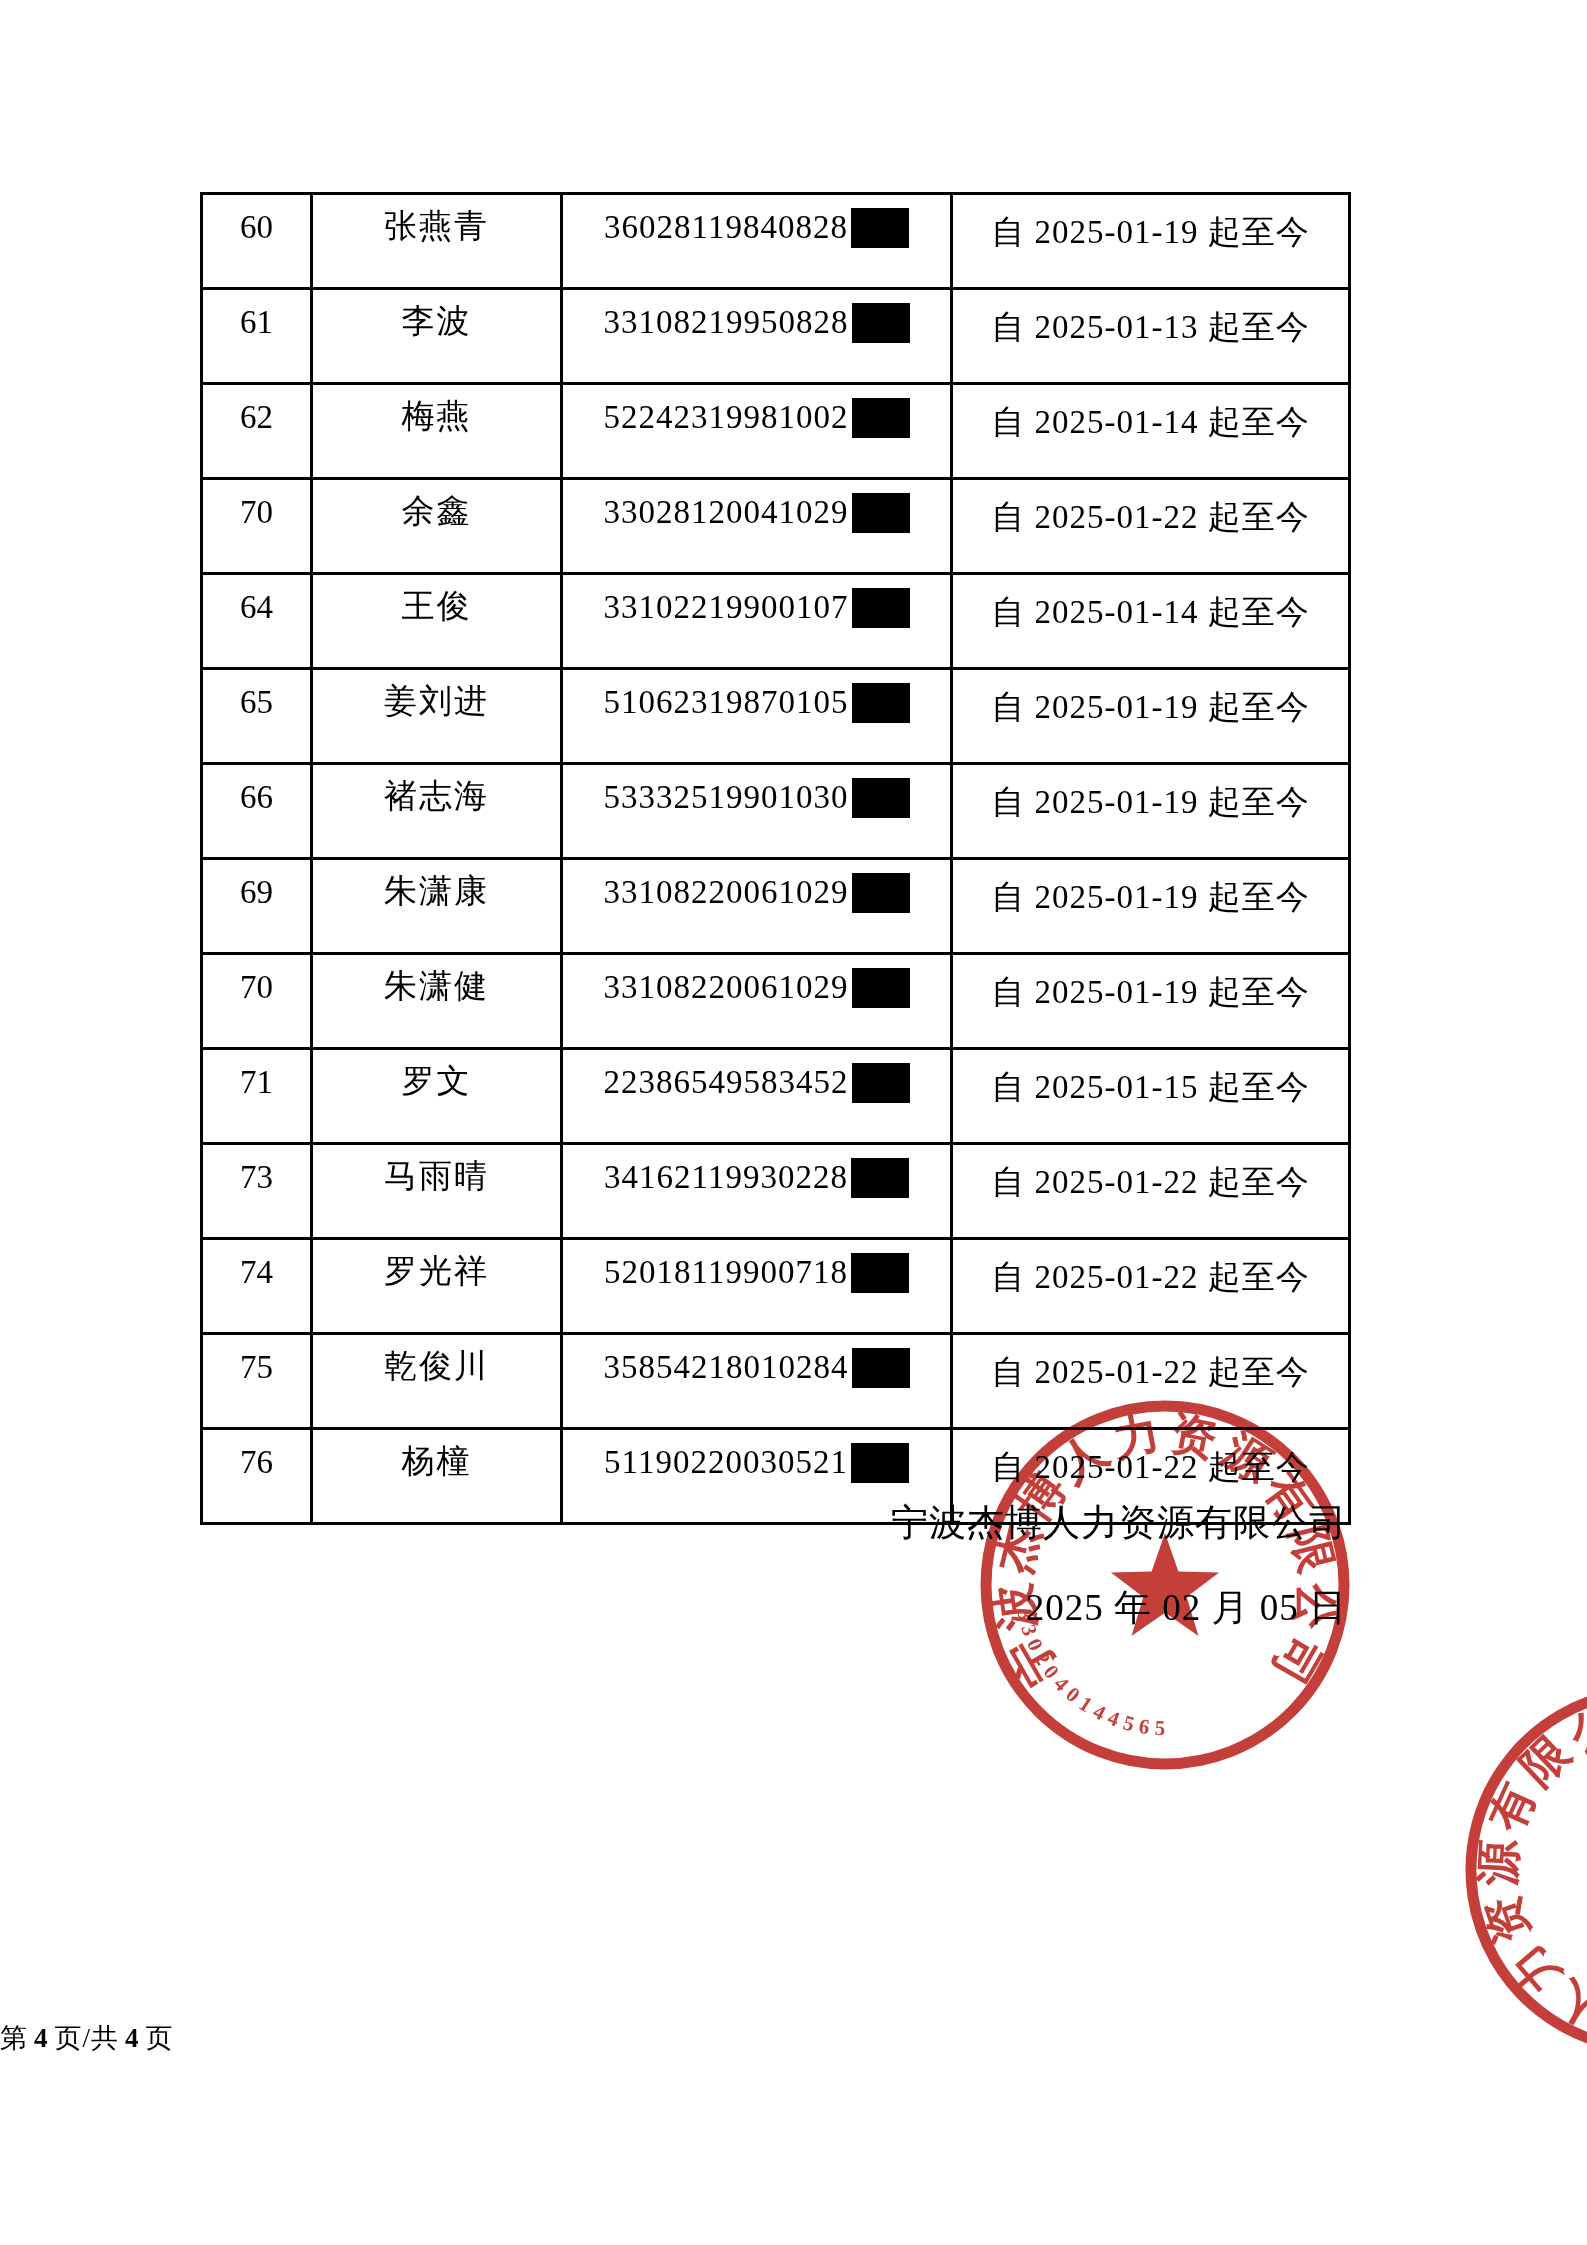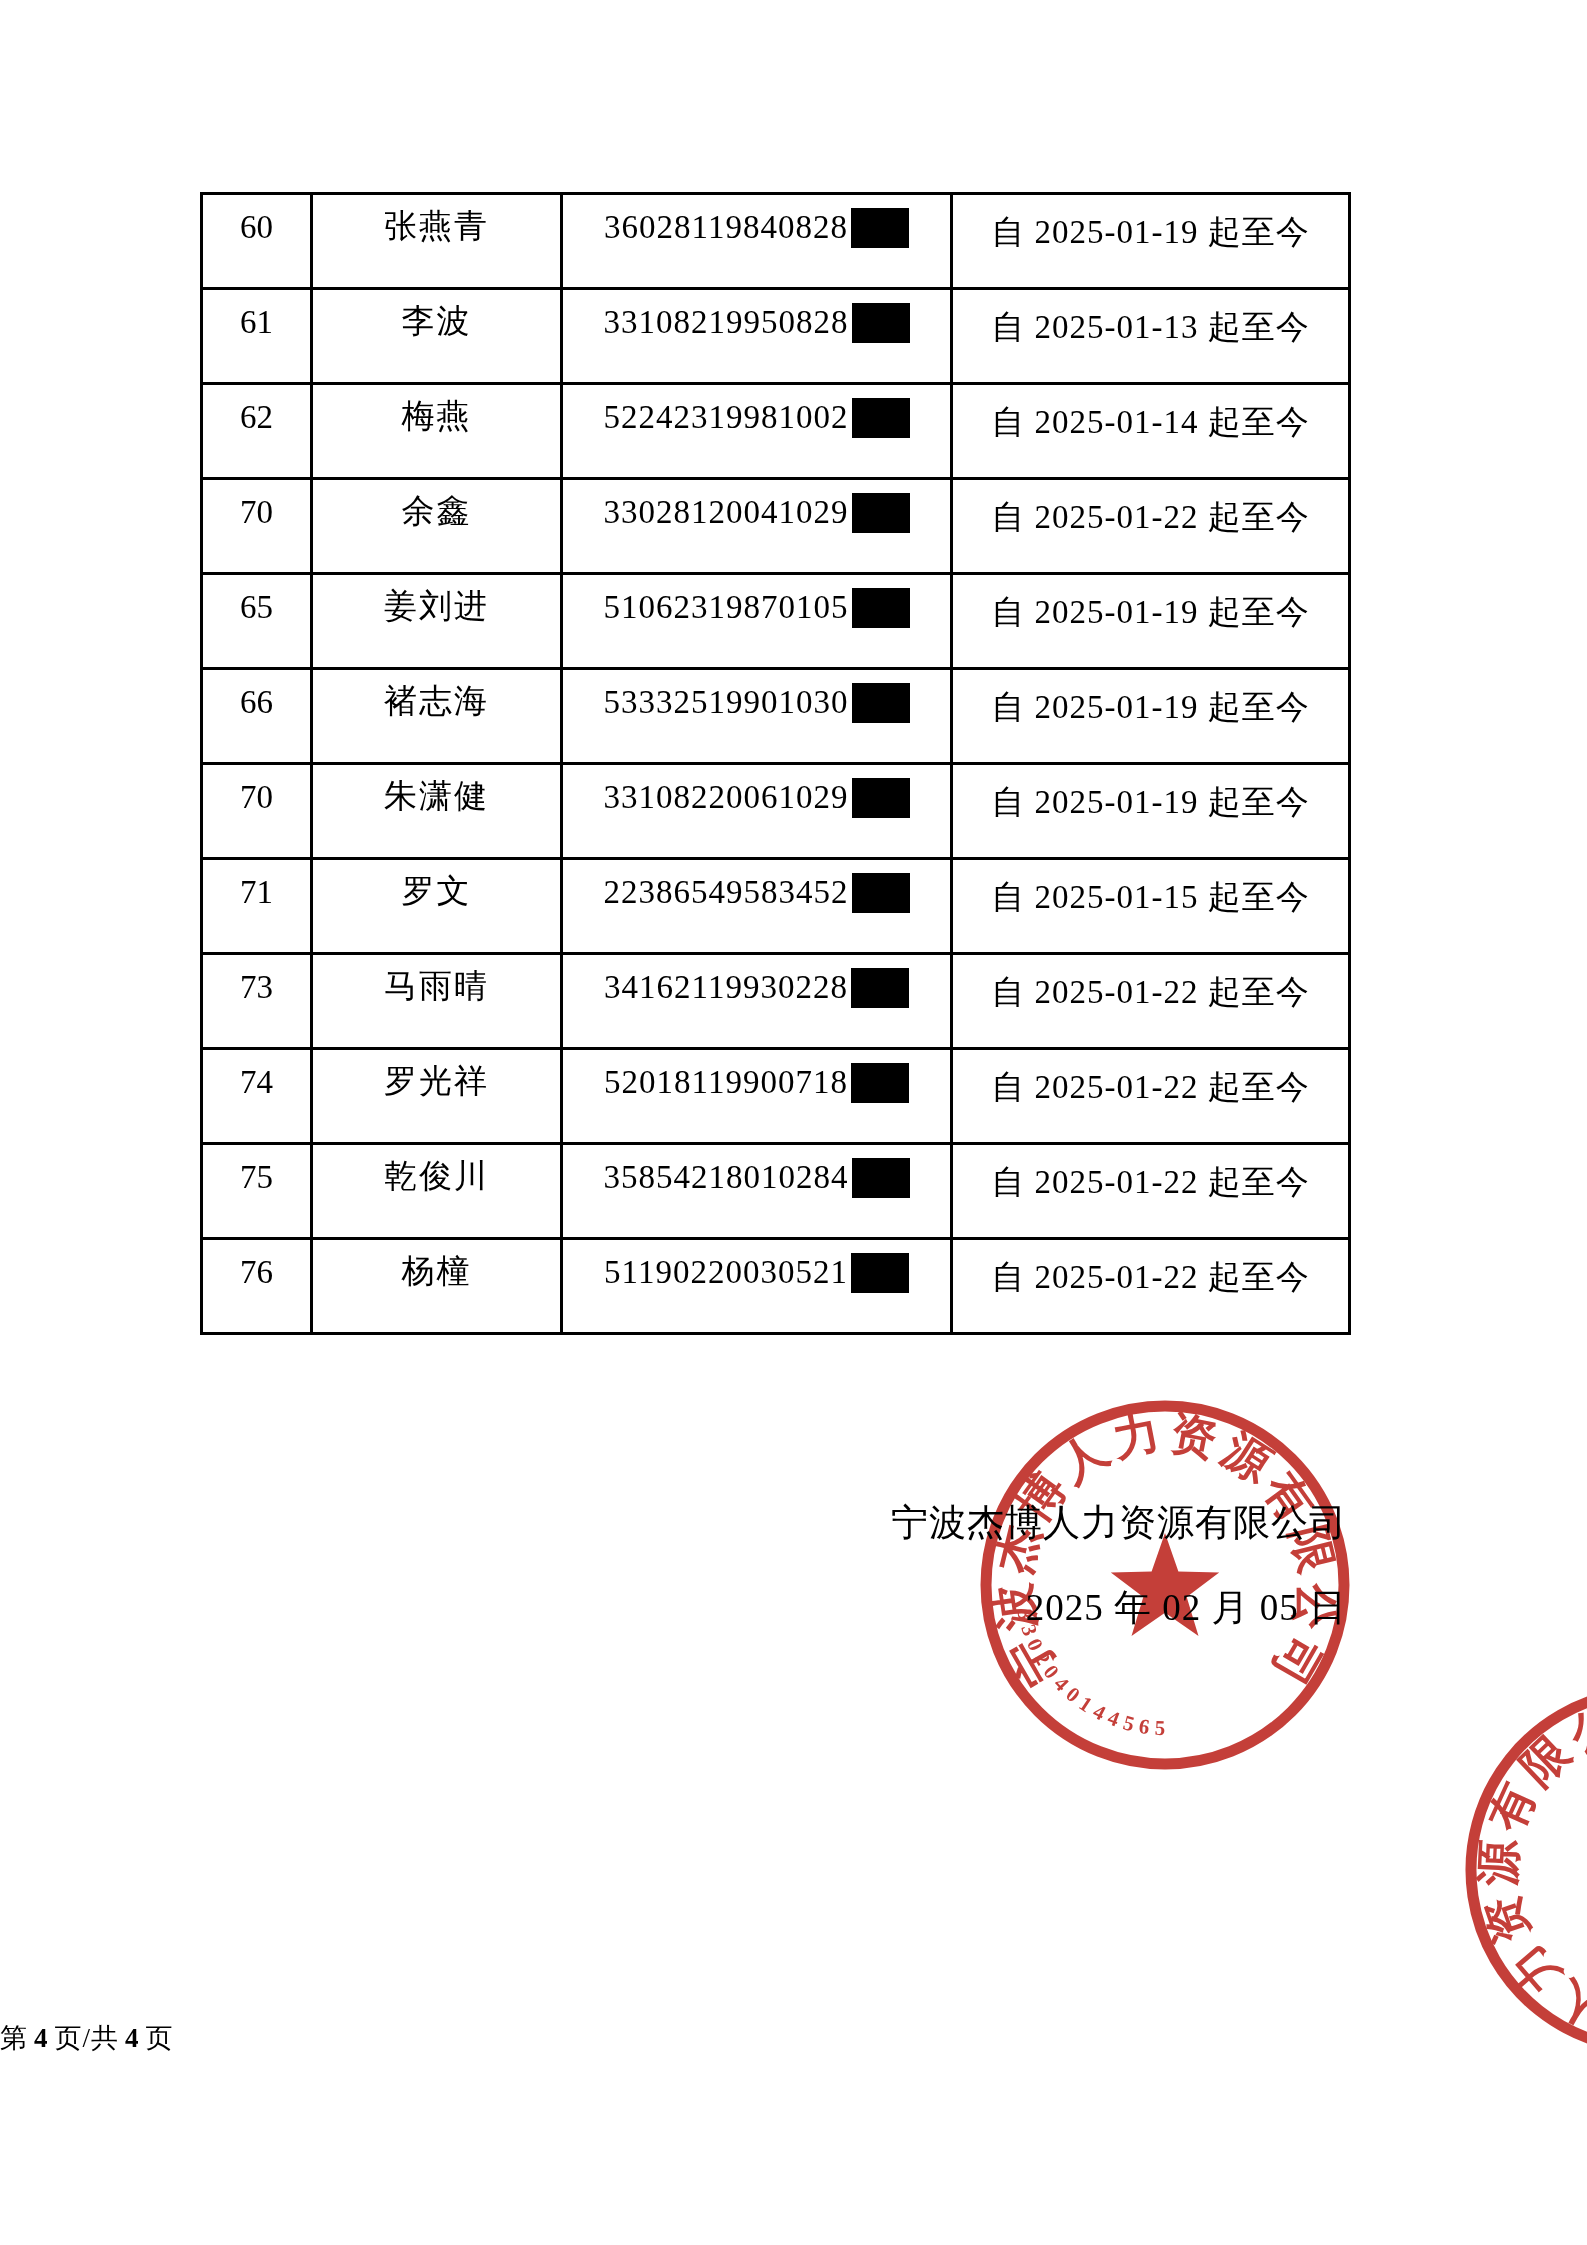--- a/index.html
+++ b/index.html
@@ -71,29 +71,41 @@
         <td class="c-id"><span>52242319981002</span><span class="redact"></span></td>
         <td class="c-period"><span>自 2025-01-14 起至今</span></td>
       </tr>
       <tr>
         <td class="c-seq"><span>70</span></td>
         <td class="c-name"><span>余鑫</span></td>
         <td class="c-id"><span>33028120041029</span><span class="redact"></span></td>
         <td class="c-period"><span>自 2025-01-22 起至今</span></td>
       </tr>
       <tr>
+        <td class="c-seq"><span>64</span></td>
+        <td class="c-name"><span>王俊</span></td>
+        <td class="c-id"><span>33102219900107</span><span class="redact"></span></td>
+        <td class="c-period"><span>自 2025-01-14 起至今</span></td>
+      </tr>
+      <tr>
         <td class="c-seq"><span>65</span></td>
         <td class="c-name"><span>姜刘进</span></td>
         <td class="c-id"><span>51062319870105</span><span class="redact"></span></td>
         <td class="c-period"><span>自 2025-01-19 起至今</span></td>
       </tr>
       <tr>
         <td class="c-seq"><span>66</span></td>
         <td class="c-name"><span>褚志海</span></td>
         <td class="c-id"><span>53332519901030</span><span class="redact"></span></td>
+        <td class="c-period"><span>自 2025-01-19 起至今</span></td>
+      </tr>
+      <tr>
+        <td class="c-seq"><span>69</span></td>
+        <td class="c-name"><span>朱潇康</span></td>
+        <td class="c-id"><span>33108220061029</span><span class="redact"></span></td>
         <td class="c-period"><span>自 2025-01-19 起至今</span></td>
       </tr>
       <tr>
         <td class="c-seq"><span>70</span></td>
         <td class="c-name"><span>朱潇健</span></td>
         <td class="c-id"><span>33108220061029</span><span class="redact"></span></td>
         <td class="c-period"><span>自 2025-01-19 起至今</span></td>
       </tr>
       <tr>
         <td class="c-seq"><span>71</span></td>

